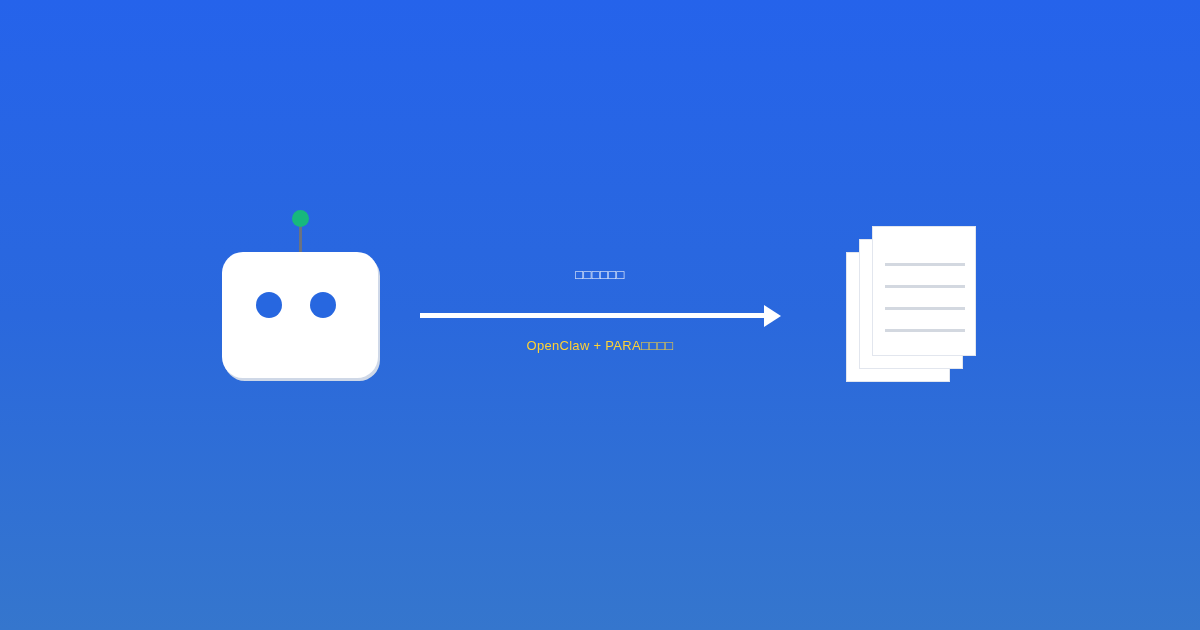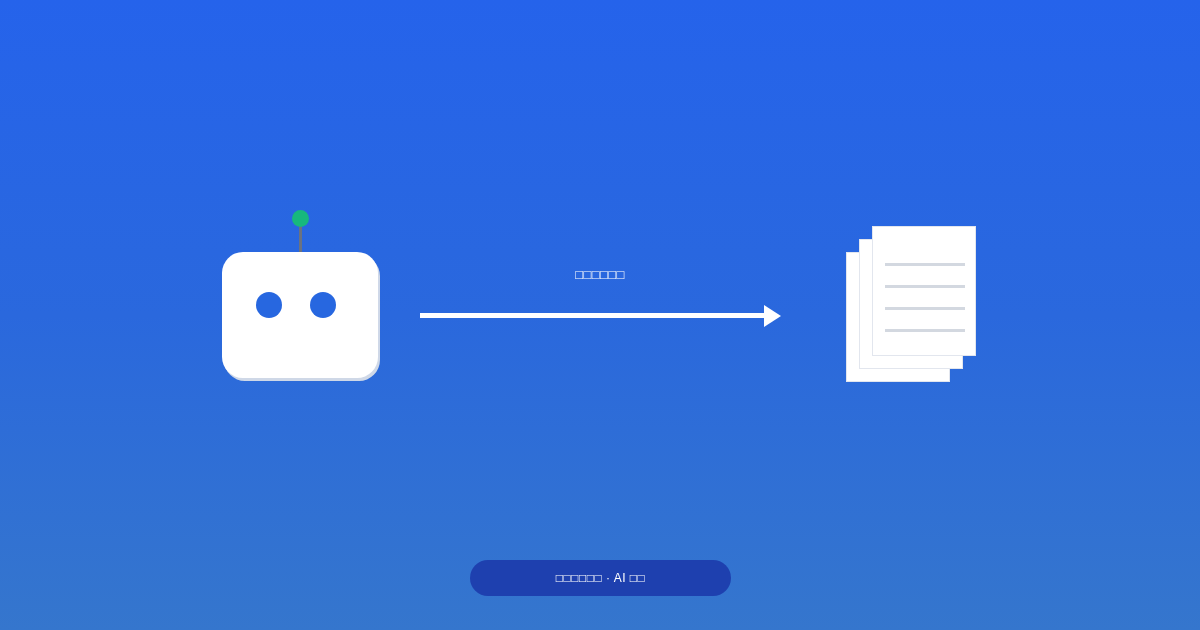--- a/index.html
+++ b/index.html
@@ -200,31 +200,29 @@
     </div>
   </div>
 
   <div id="arrow-label-top">□□□□□□</div>
 
   <div id="arrow">
     <div id="arrow-shaft"></div>
     <div id="arrow-head"></div>
   </div>
 
+  <div id="arrow-label-bottom">OpenClaw + PARA□□□□</div>
 
   <div id="docs">
     <div class="doc-page" id="doc-back"></div>
     <div class="doc-page" id="doc-mid"></div>
     <div class="doc-page" id="doc-front">
       <div id="doc-lines">
         <div class="doc-line"></div>
         <div class="doc-line"></div>
         <div class="doc-line"></div>
         <div class="doc-line"></div>
       </div>
     </div>
   </div>
 
-  <div id="footer-badge">
-    <span id="footer-badge-label">□□□□□□ · AI □□</span>
-  </div>
 
 </div>
 
 </body></html>

